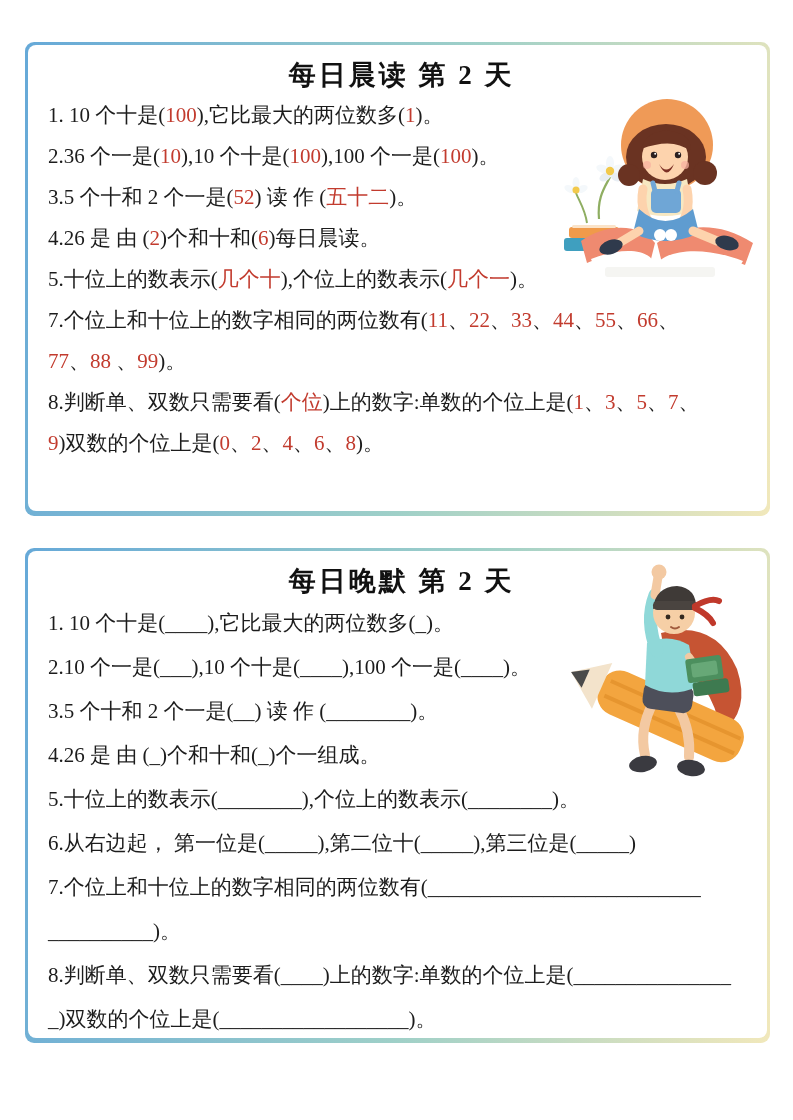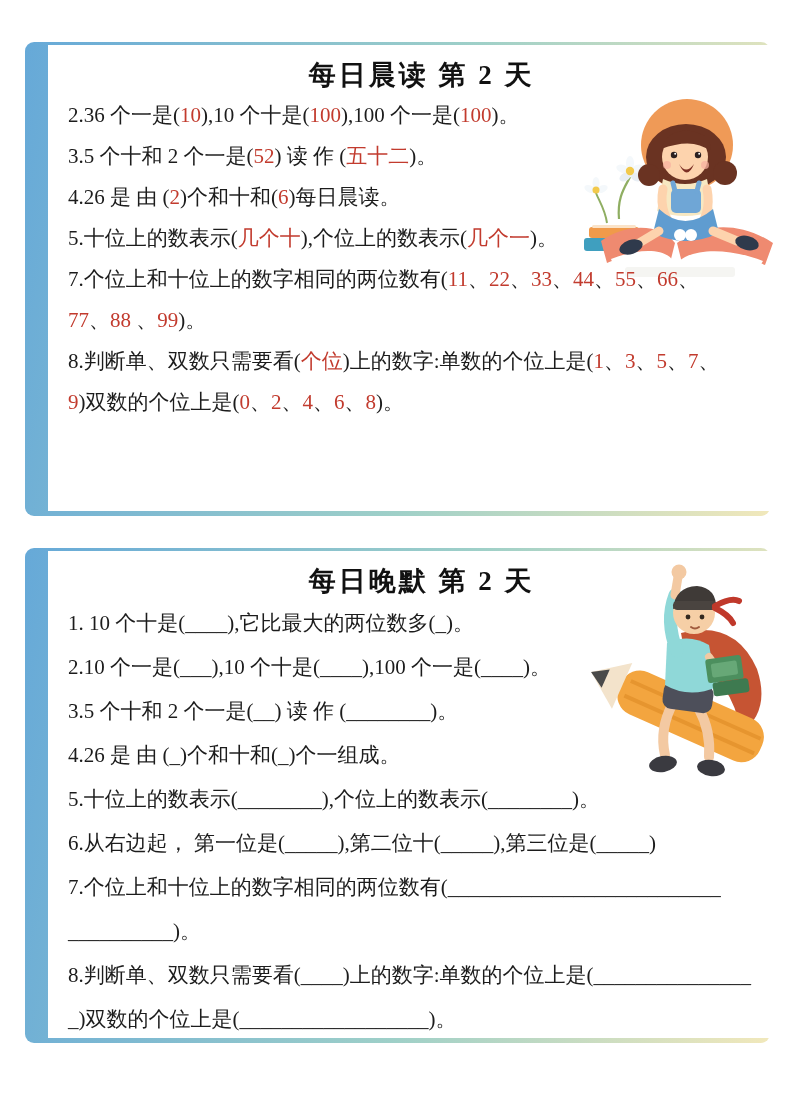--- a/index.html
+++ b/index.html
@@ -8,24 +8,23 @@
     font-family:"Liberation Serif","DejaVu Serif",serif;color:#1c1c1c;
   }
   .panel-frame{
     position:absolute;left:25px;width:745px;border-radius:9px;
     background:linear-gradient(100deg,#66a9d8 0%,#9fd0c8 55%,#f1e8bb 100%);
     padding:3px 3px 5px 3px;box-sizing:border-box;
   }
   #panel-1{top:42px;height:474px;}
   #panel-2{top:548px;height:495px;}
   .panel-inner{
-    background:#ffffff;border-radius:0;width:100%;height:100%;
+    background:#ffffff;border-radius:8px;width:100%;height:100%;
     box-sizing:border-box;position:relative;overflow:hidden;
     padding:8px 12px 4px 20px;
-    margin-left:20px;
   }
   .panel-title{
     text-align:center;font-size:27px;font-weight:700;color:#111;
     letter-spacing:3px;margin:4px 0 2px 0;position:relative;z-index:2;
   }
   .questions{position:relative;z-index:2;}
   .questions p{margin:0;font-size:21px;}
   #panel-1 .questions p{line-height:41px;}
   #panel-2 .questions p{line-height:44px;}
   .ans{color:#c23b2e;}
@@ -96,20 +95,21 @@
         <path d="M92 140 L72 152" stroke="#fdd3ad" stroke-width="9" stroke-linecap="round"></path>
         <path d="M146 140 L170 150" stroke="#fdd3ad" stroke-width="9" stroke-linecap="round"></path>
         <ellipse cx="64" cy="156" rx="12" ry="7" fill="#2f3a4c" transform="rotate(-18 64 156)"></ellipse>
         <ellipse cx="180" cy="152" rx="12" ry="7" fill="#2f3a4c" transform="rotate(14 180 152)"></ellipse>
         <circle cx="113" cy="144" r="6" fill="#ffffff"></circle>
         <circle cx="124" cy="144" r="6" fill="#ffffff"></circle>
       </svg>
     </div>
 
     <div class="questions">
+        <p><span>1. 10 个十是(</span><span class="ans">100</span><span>),它比最大的两位数多(</span><span class="ans">1</span><span>)。</span></p>
         <p><span>2.36 个一是(</span><span class="ans">10</span><span>),10 个十是(</span><span class="ans">100</span><span>),100 个一是(</span><span class="ans">100</span><span>)。</span></p>
         <p><span>3.5 个十和 2 个一是(</span><span class="ans">52</span><span>) 读 作 (</span><span class="ans">五十二</span><span>)。</span></p>
         <p><span>4.26 是 由 (</span><span class="ans">2</span><span>)个和十和(</span><span class="ans">6</span><span>)每日晨读。</span></p>
         <p><span>5.十位上的数表示(</span><span class="ans">几个十</span><span>),个位上的数表示(</span><span class="ans">几个一</span><span>)。</span></p>
         <p><span>7.个位上和十位上的数字相同的两位数有(</span><span class="ans">11</span><span>、</span><span class="ans">22</span><span>、</span><span class="ans">33</span><span>、</span><span class="ans">44</span><span>、</span><span class="ans">55</span><span>、</span><span class="ans">66</span><span>、</span><br><span class="ans">77</span><span>、</span><span class="ans">88</span><span> 、</span><span class="ans">99</span><span>)。</span></p>
         <p><span>8.判断单、双数只需要看(</span><span class="ans">个位</span><span>)上的数字:单数的个位上是(</span><span class="ans">1</span><span>、</span><span class="ans">3</span><span>、</span><span class="ans">5</span><span>、</span><span class="ans">7</span><span>、</span><br><span class="ans">9</span><span>)双数的个位上是(</span><span class="ans">0</span><span>、</span><span class="ans">2</span><span>、</span><span class="ans">4</span><span>、</span><span class="ans">6</span><span>、</span><span class="ans">8</span><span>)。</span></p>
       </div>
   </div>
 </div>
 

